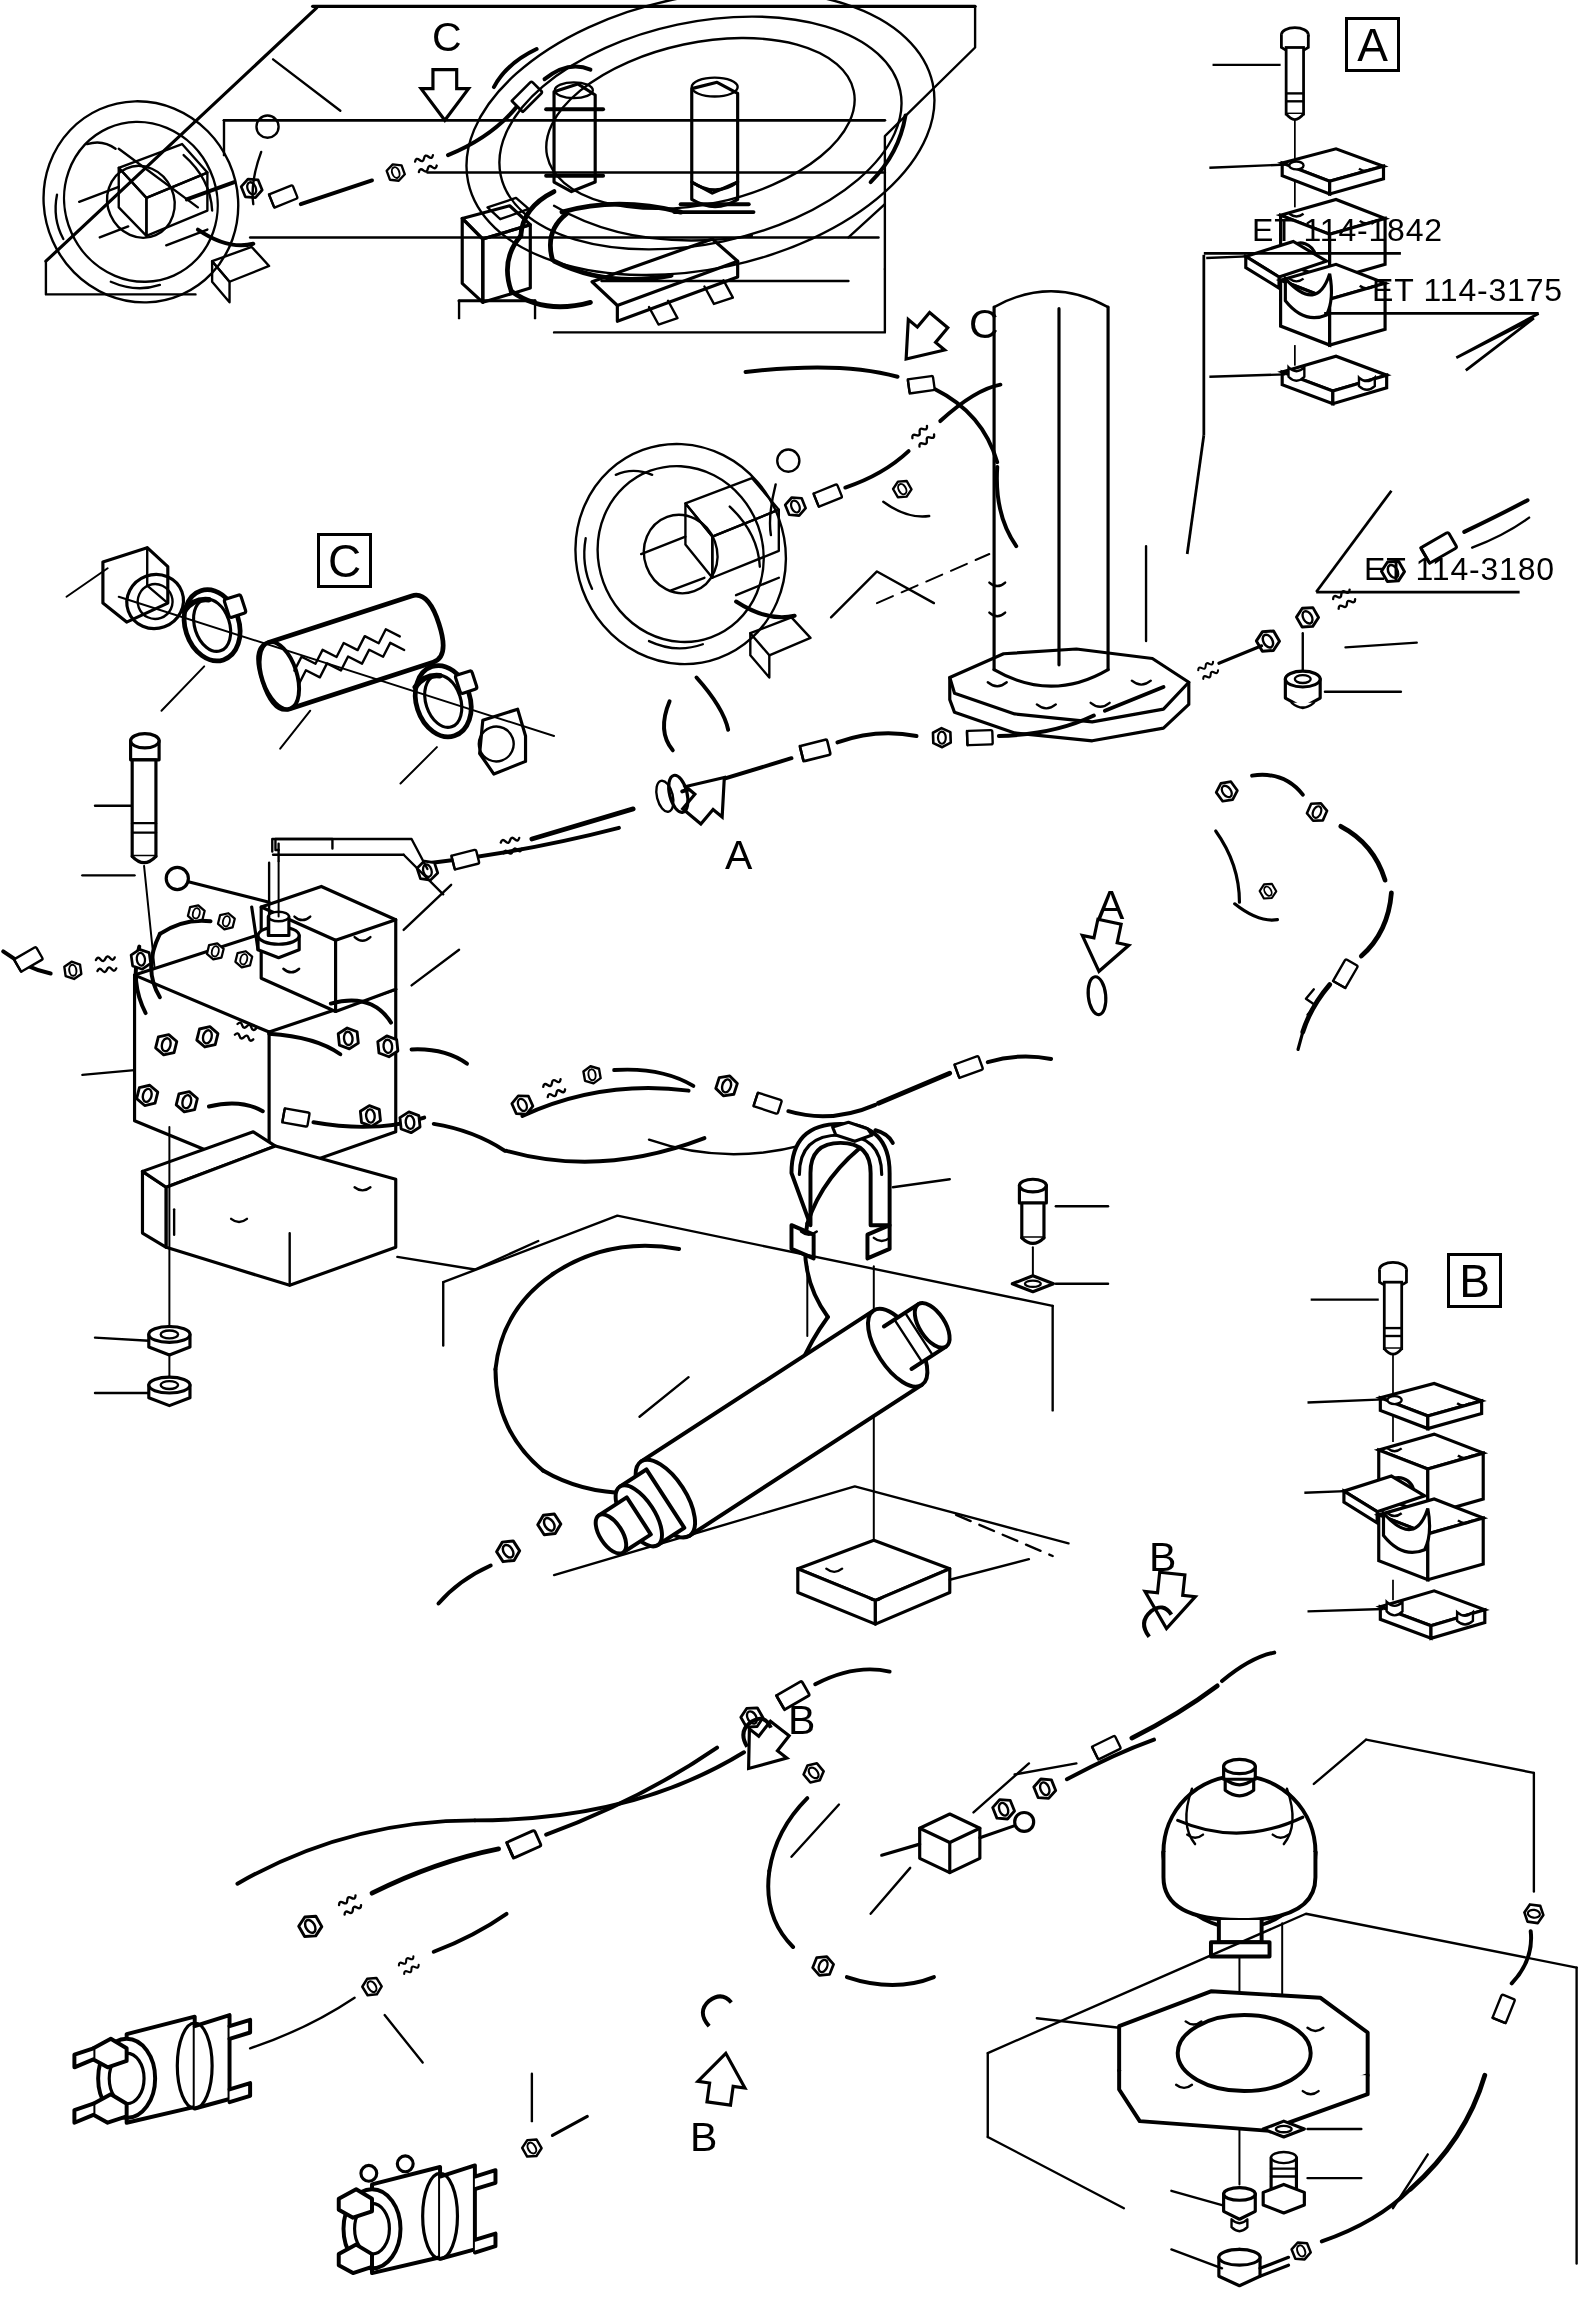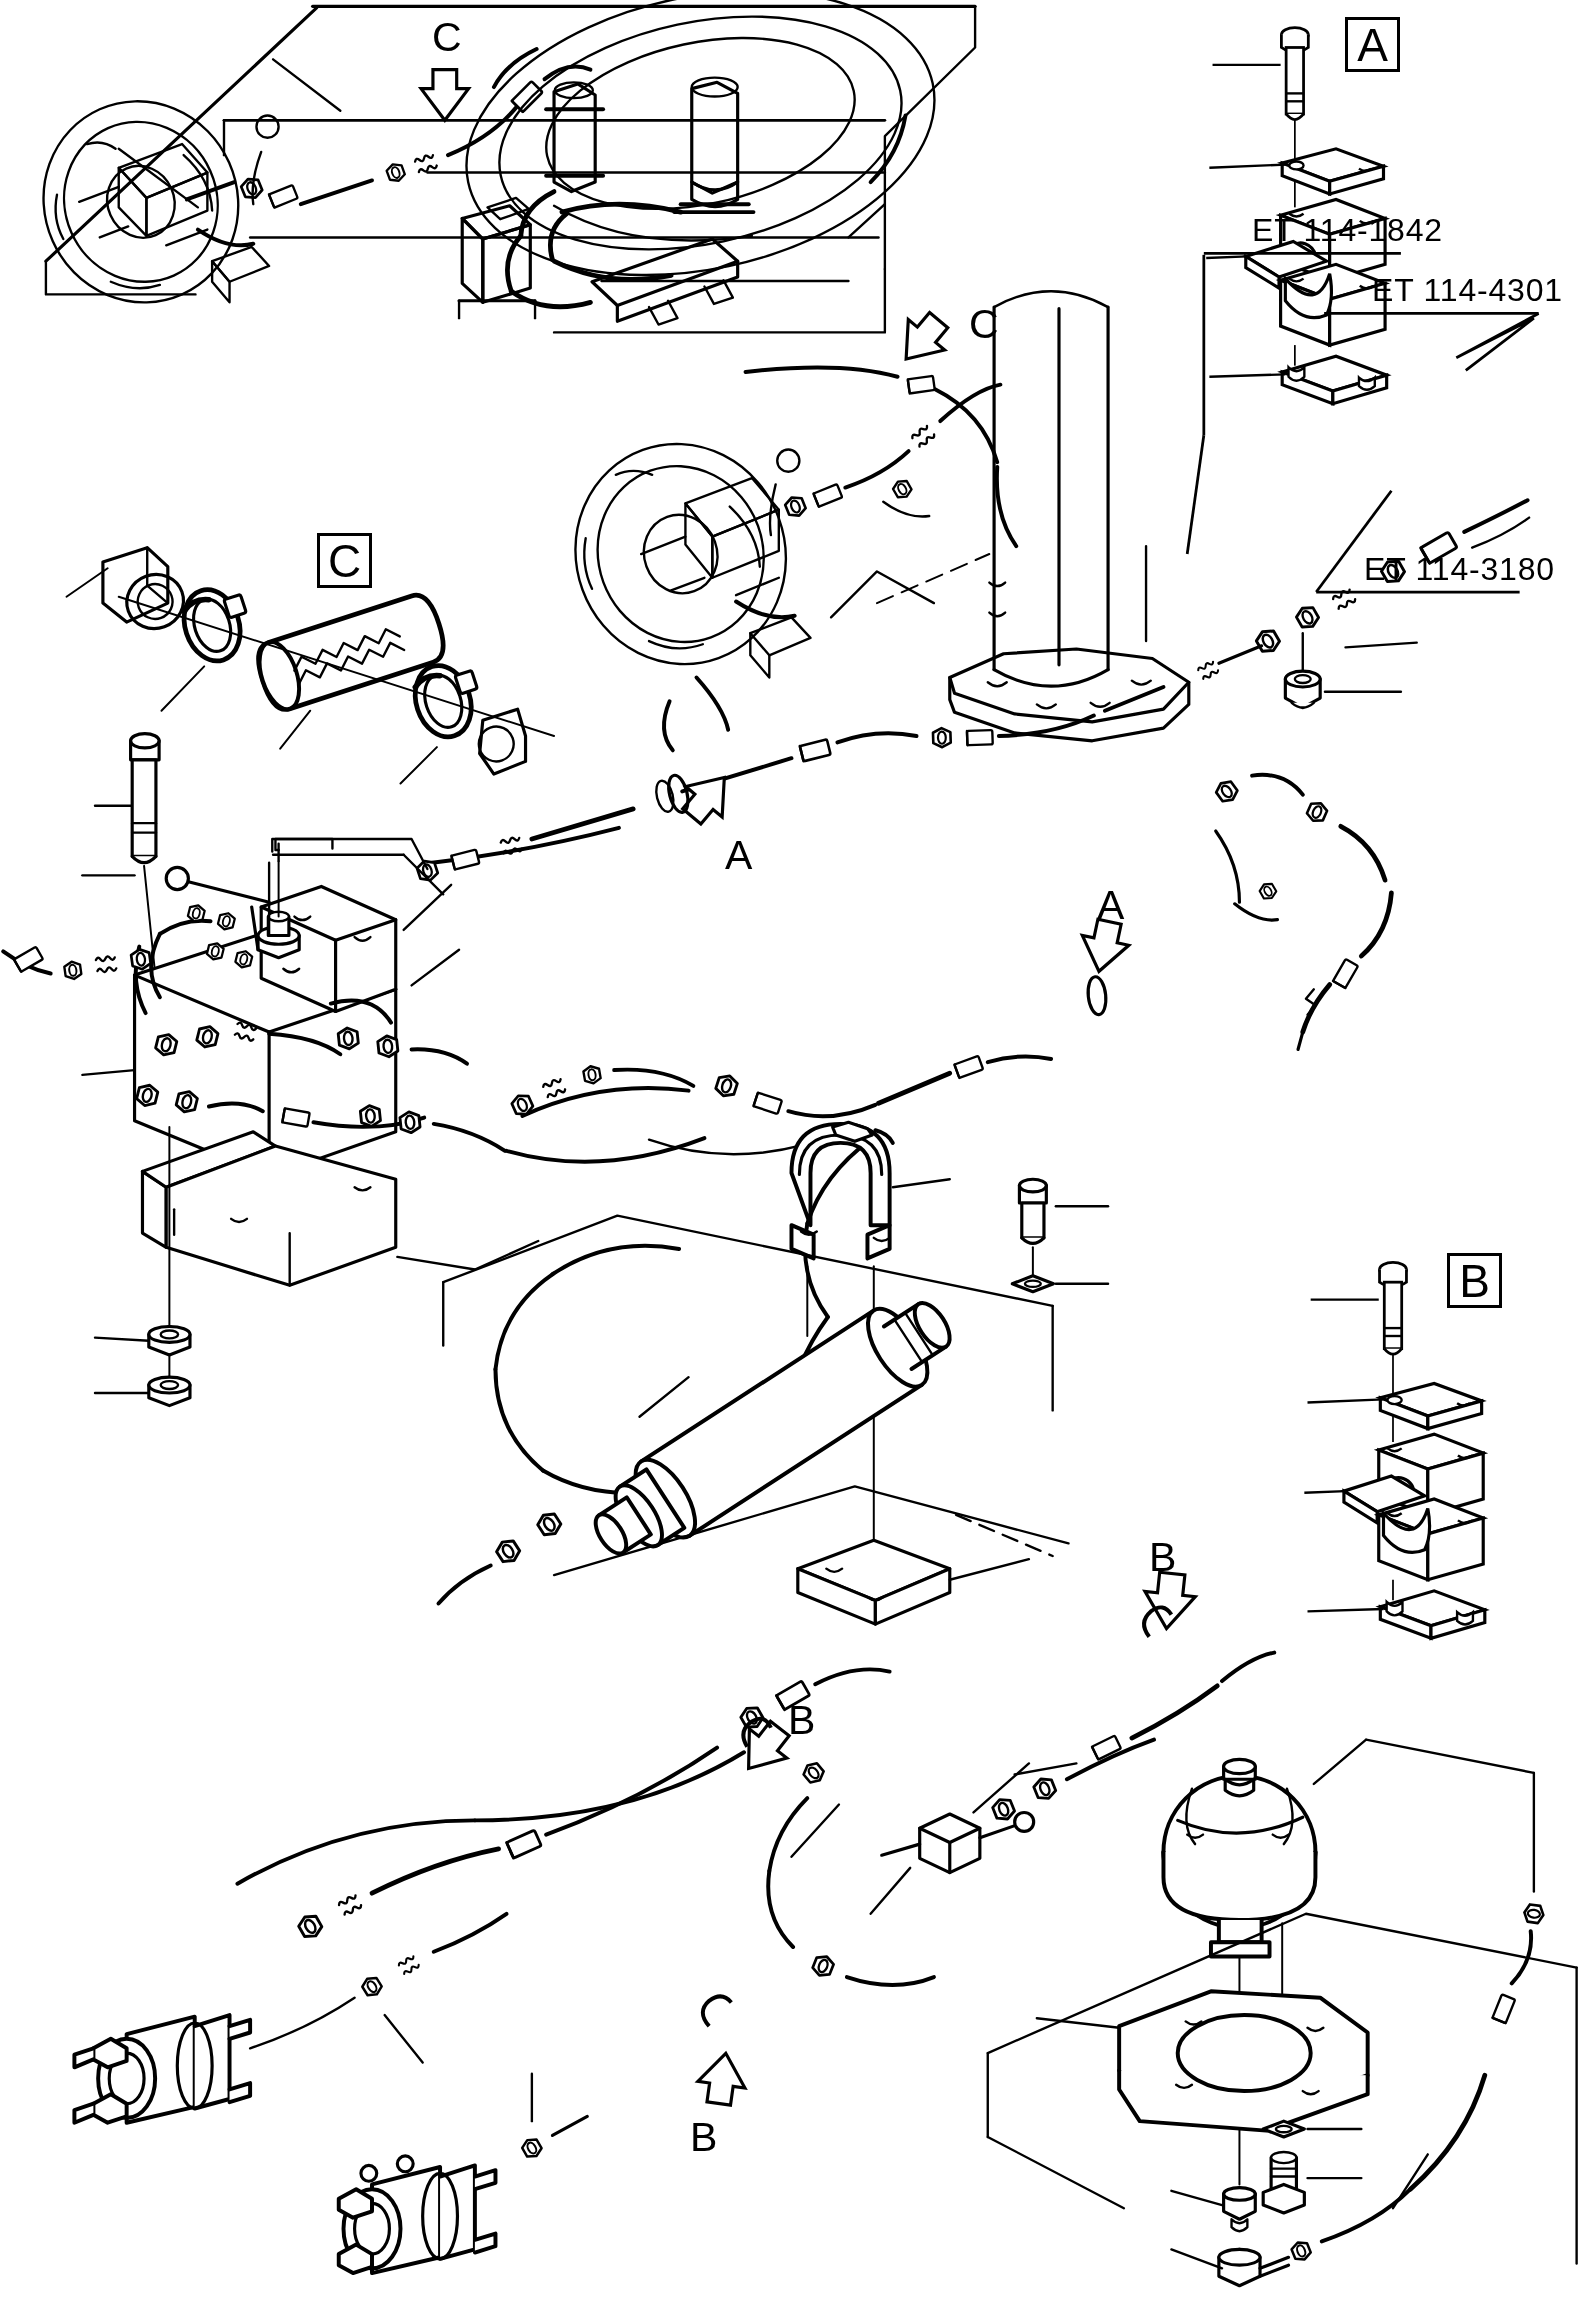--- a/index.html
+++ b/index.html
@@ -849,21 +849,21 @@
   <g fill="none" stroke="#000" stroke-width="4">
     <ellipse cx="857" cy="1003" rx="11" ry="24" transform="rotate(-14 857 1003)"></ellipse>
     <ellipse cx="1386" cy="1258" rx="11" ry="24" transform="rotate(-6 1386 1258)"></ellipse>
     <path d="M944,2207 q-12,-20 6,-32 q16,-10 24,8" stroke-width="5"></path>
     <path d="M1452,2068 q-14,-18 2,-32 q16,-12 26,4" stroke-width="5"></path>
     <path d="M896,2560 q-16,-18 0,-32 q16,-12 28,2" stroke-width="5"></path>
   </g>
 </svg>
 
 <div class="lbl partno" style="left:1204px;top:212px;">ET 114-1842</div>
-<div class="lbl partno" style="left:1324px;top:272px;">ET 114-4301</div>
+<div class="lbl partno" style="left:1324px;top:272px;">ET 114-3175</div>
 <div class="lbl partno" style="left:1316px;top:551px;">ET 114-3180</div>
 
 <div class="boxcall" style="left:1345px;top:17.4px;width:49px;height:49px;">A</div>
 <div class="boxcall" style="left:1447px;top:1253px;width:49px;height:49px;">B</div>
 <div class="boxcall" style="left:317px;top:533px;width:49px;height:49px;">C</div>
 
 <div class="lbl secl" style="left:432px;top:14.2px;">C</div>
 <div class="lbl secl" style="left:969px;top:301px;">C</div>
 <div class="lbl secl" style="left:725px;top:832px;">A</div>
 <div class="lbl secl" style="left:1097px;top:882px;">A</div>

